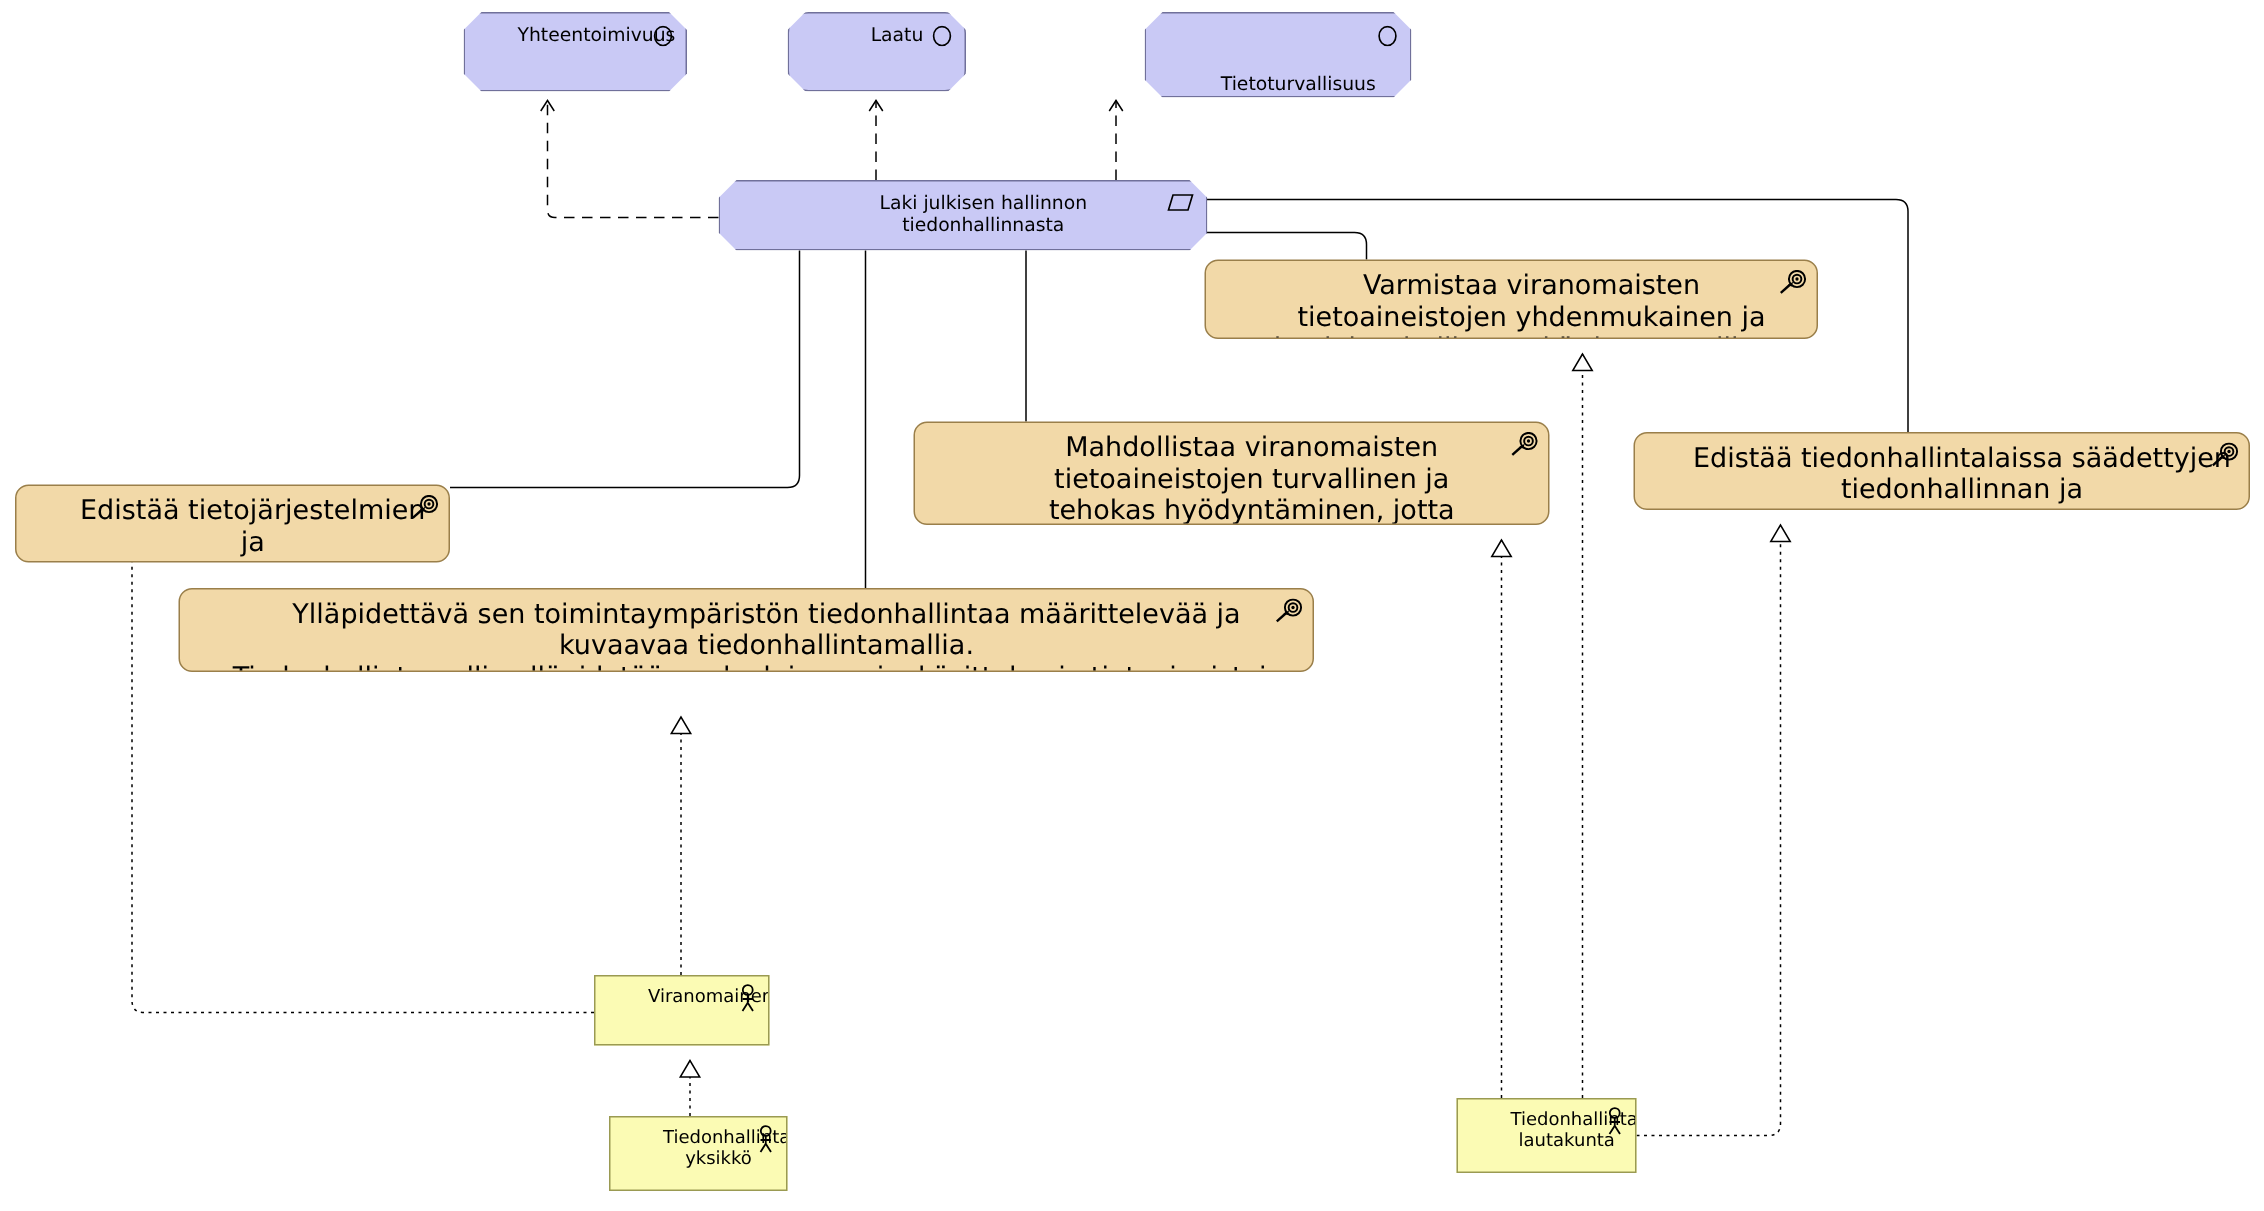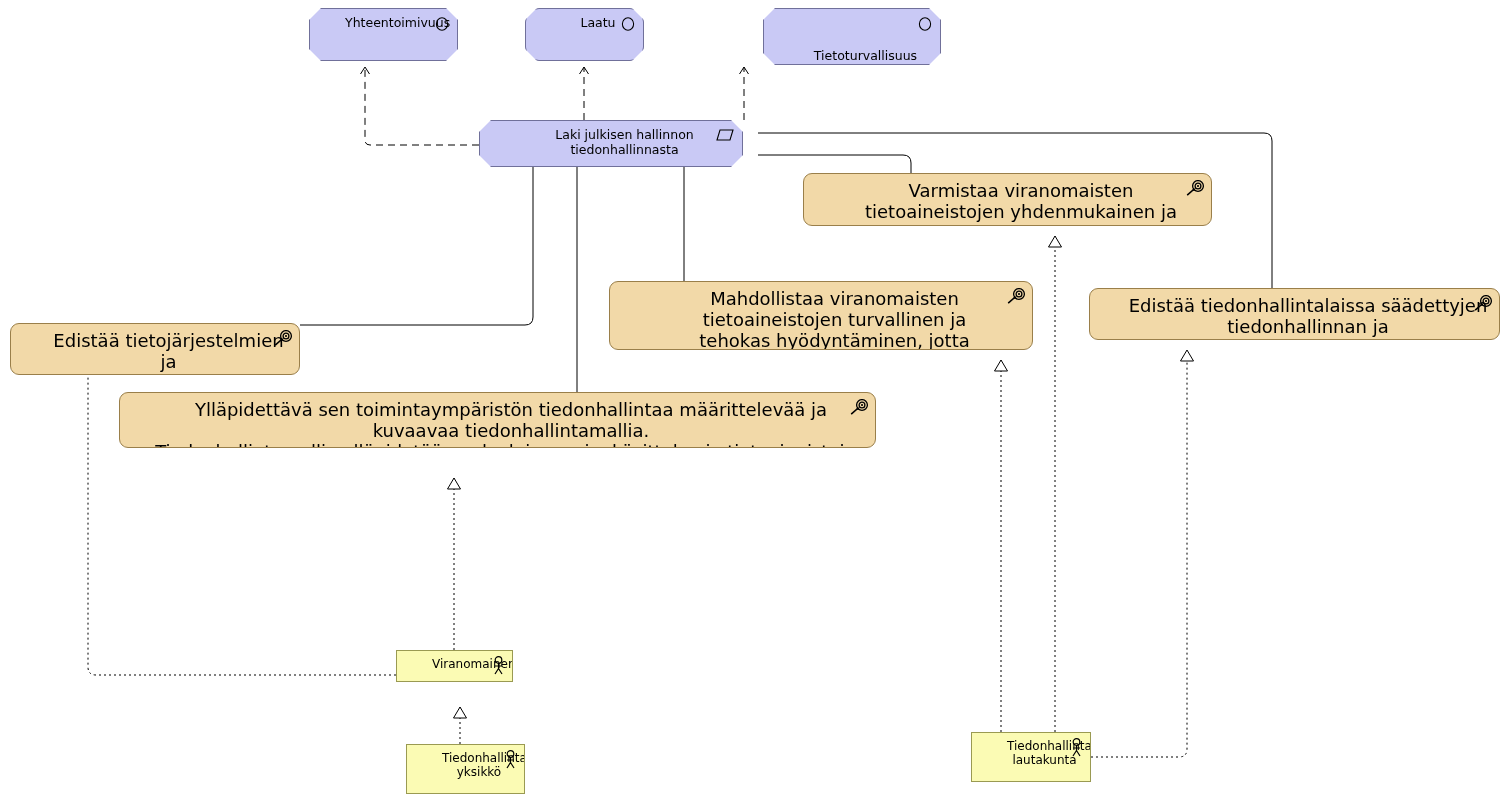--- a/index.html
+++ b/index.html
@@ -151,21 +151,21 @@
     </svg>
   </div>
 
   <div class="node driver" style="left: 763px; top: 8px; width: 178px; height: 57px; align-items: flex-end;">
     <span class="label">Tietoturvallisuus</span>
     <svg class="icon icon-driver" viewBox="0 0 14 14">
       <ellipse cx="7" cy="7" rx="5.6" ry="6.3" fill="none" stroke="#000" stroke-width="1.1"></ellipse>
     </svg>
   </div>
 
-  <div class="node driver" style="left: 479px; top: 120px; width: 264px; height: 47px;">
+  <div class="node driver" style="left: 479px; top: 120px; width: 326px; height: 47px;">
     <span class="label">Laki julkisen hallinnon
 tiedonhallinnasta</span>
     <svg class="icon icon-contract" viewBox="0 0 18 12">
       <polygon points="4,1 17,1 14,11 1,11" fill="none" stroke="#000" stroke-width="1.1"></polygon>
     </svg>
   </div>
 
   <div class="node goal" style="left: 803px; top: 173px; width: 409px; height: 53px;">
     <span class="label">Varmistaa viranomaisten tietoaineistojen yhdenmukainen ja
 laadukas hallinta sekä tietoturvallinen käsittely
@@ -226,21 +226,21 @@
 ylläpitämiseksi</span>
     <svg class="icon icon-goal" viewBox="0 0 20 18">
       <circle cx="13" cy="6" r="5.4" fill="none" stroke="#000" stroke-width="1.3"></circle>
       <circle cx="13" cy="6" r="2.9" fill="none" stroke="#000" stroke-width="1.3"></circle>
       <circle cx="13" cy="6" r="1.1" fill="#000"></circle>
       <path d="M 2.2 15.2 L 9.2 9.0" stroke="#000" stroke-width="1.6" fill="none"></path>
       <polygon points="10.4,7.9 9.6,11.0 6.6,10.2" fill="#000"></polygon>
     </svg>
   </div>
 
-  <div class="node actor" style="left: 396px; top: 650px; width: 117px; height: 32px; justify-content: flex-end;">
+  <div class="node actor" style="left: 396px; top: 650px; width: 117px; height: 47px; justify-content: flex-end;">
     <span class="label">Viranomainen</span>
     <svg class="icon icon-actor" viewBox="0 0 13 19">
       <circle cx="6.5" cy="4" r="3.3" fill="none" stroke="#000" stroke-width="1.2"></circle>
       <path d="M 6.5 7.3 L 6.5 12.5 M 3 10 L 10 10 M 6.5 12.5 L 3 18 M 6.5 12.5 L 10 18" stroke="#000" stroke-width="1.2" fill="none"></path>
     </svg>
   </div>
 
   <div class="node actor" style="left: 406px; top: 744px; width: 119px; height: 50px;">
     <span class="label">Tiedonhallinta
 yksikkö</span>

